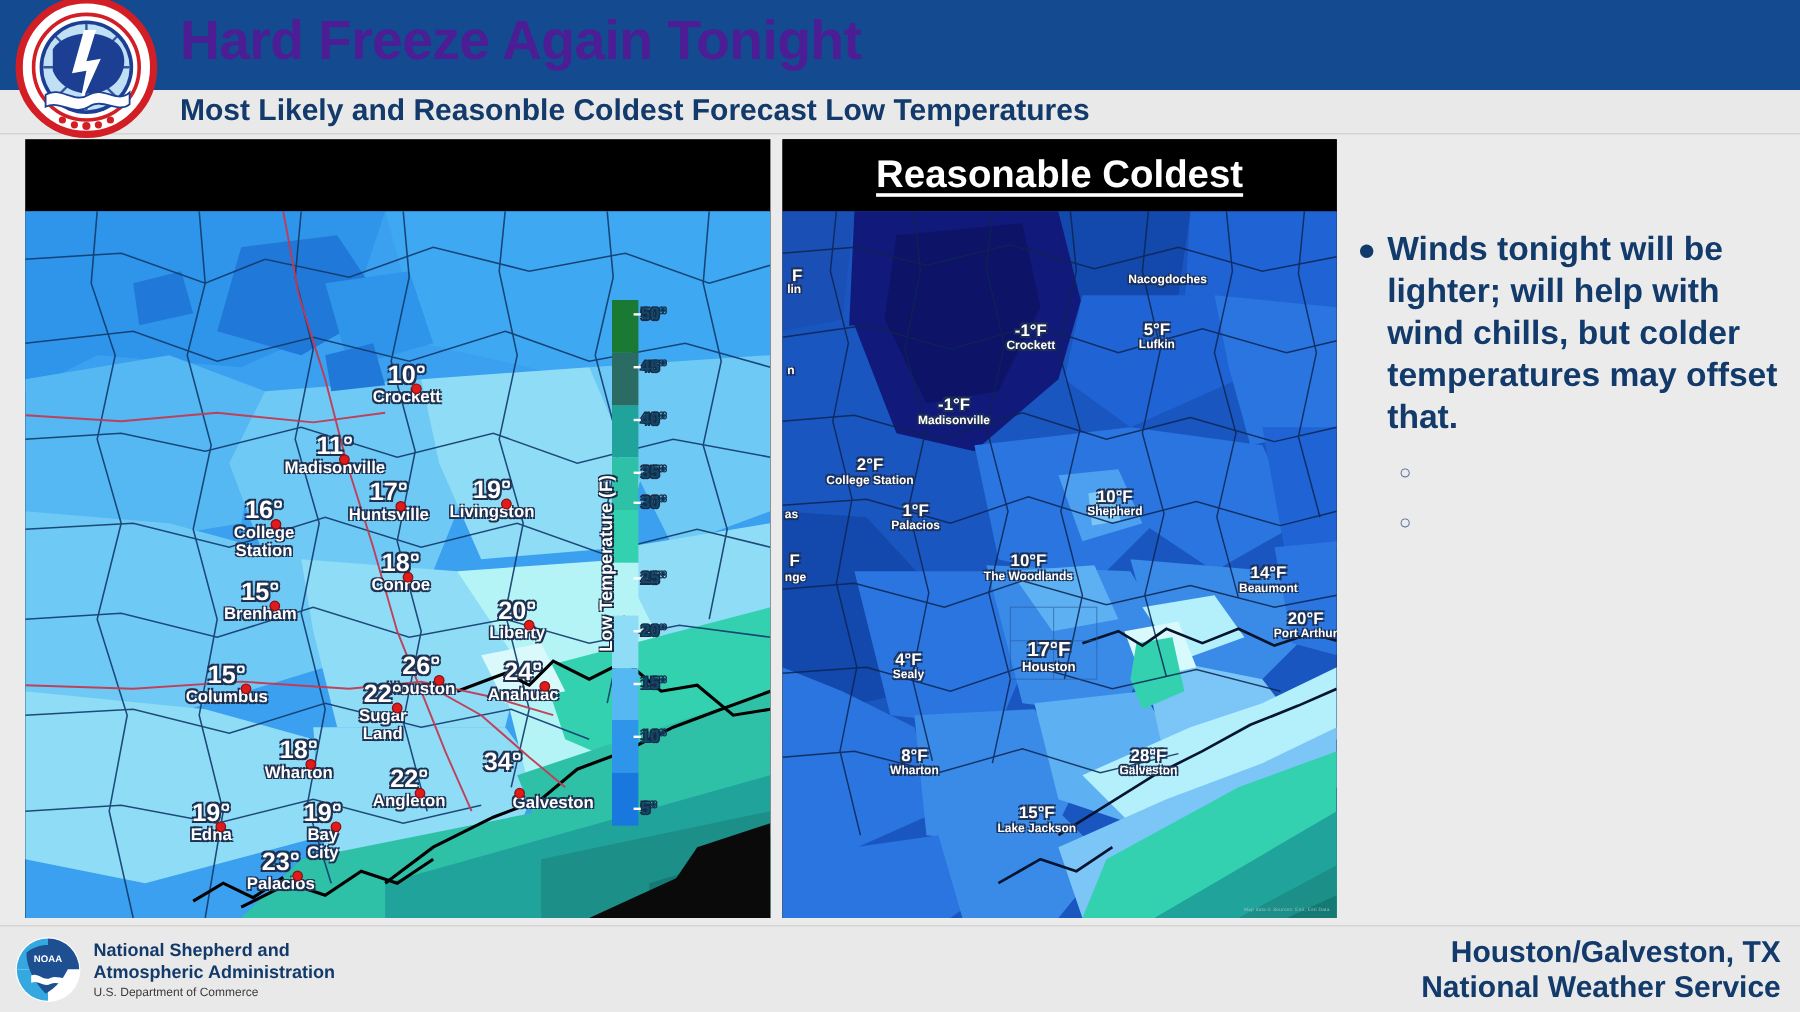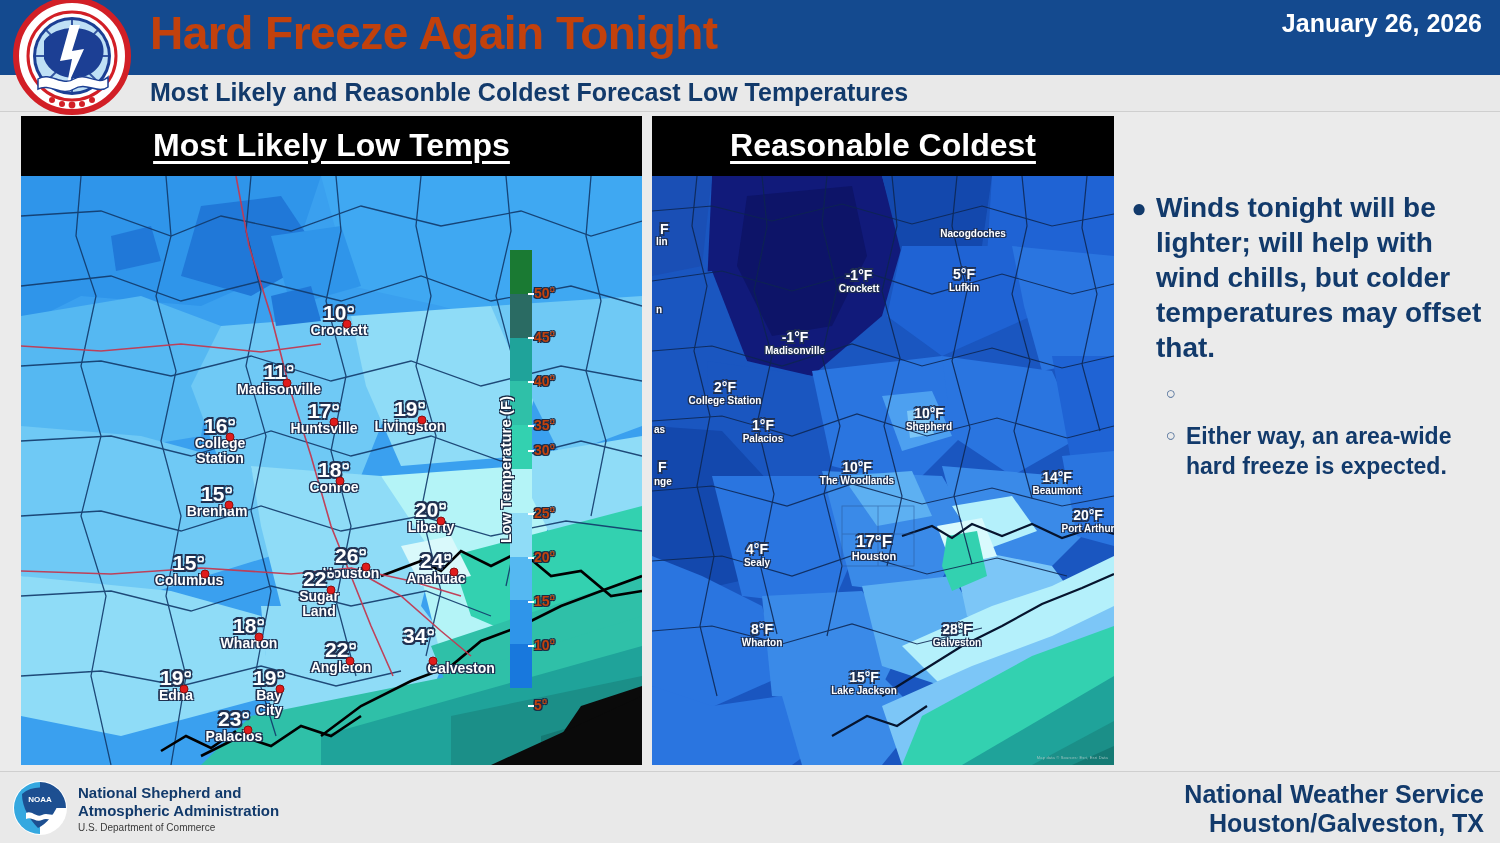--- a/index.html
+++ b/index.html
@@ -3,21 +3,21 @@
 <meta charset="utf-8">
 <style>
   * { margin:0; padding:0; box-sizing:border-box; }
   html,body { width:1500px; height:843px; background:#ebebeb;
               font-family:"Liberation Sans", sans-serif; overflow:hidden; }
 
   
   #header-bar{ position:absolute; left:0; top:0; width:1500px; height:75px;
                background:#144a8f; }
   #header-title{ position:absolute; left:150px; top:6px; font-size:46px;
-                 font-weight:bold; color:#c2410c; letter-spacing:-0.5px; }
+                 font-weight:bold; color:#4c1d95; letter-spacing:-0.5px; }
   #header-date{ position:absolute; right:18px; top:8px; text-align:right;
                 color:#ffffff; font-size:25px; font-weight:bold; line-height:30px; }
   #subheader-bar{ position:absolute; left:0; top:75px; width:1500px; height:37px;
                   background:#e9e9e9; border-bottom:1px solid #cfcfcf; }
   #subheader-text{ position:absolute; left:150px; top:78px; font-size:25px;
                    font-weight:bold; color:#123a6b; }
 
   
   #nws-logo{ position:absolute; left:10px; top:-3px; width:125px; height:118px; }
 
@@ -54,24 +54,24 @@
 
   
   #colorbar{ position:absolute; left:510px; top:250px; width:22px; height:438px; }
   #colorbar .seg{ width:100%; }
   #cb-label{ position:absolute; left:495px; top:250px; height:438px; width:22px;
              display:flex; align-items:center; justify-content:center; }
   #cb-label span{ transform:rotate(-90deg); white-space:nowrap; color:#fff;
                   font-size:15px; font-weight:bold;
                   text-shadow:-1.2px -1.2px 0 #1b2b45, 1.2px -1.2px 0 #1b2b45,
                               -1.2px 1.2px 0 #1b2b45, 1.2px 1.2px 0 #1b2b45; }
-  .cb-tick{ position:absolute; left:534px; color:#c2410c; font-size:14px;
+  .cb-tick{ position:absolute; left:534px; color:#0c4a6e; font-size:14px;
             font-weight:bold; white-space:nowrap;
             text-shadow:-1.2px -1.2px 0 #1b2b45, 1.2px -1.2px 0 #1b2b45,
-                        -1.2px 1.2px 0 #1b2b45, 1.2px 1.2px 0 #1b2b45;margin-top:32px; }
+                        -1.2px 1.2px 0 #1b2b45, 1.2px 1.2px 0 #1b2b45; }
   .cb-tick::before{ content:""; position:absolute; left:-6px; top:8px;
                     width:6px; height:2px; background:#fff; }
 
   
   #text-panel{ position:absolute; left:1122px; top:190px; width:372px; }
   .bullet1{ display:flex; margin-bottom:14px; }
   .bullet1 .mk{ color:#123a6b; font-size:26px; line-height:36px; width:34px;
                 flex:none; text-align:center; }
   .bullet1 .tx{ color:#123a6b; font-size:28px; font-weight:bold;
                 line-height:35px; }
@@ -95,21 +95,20 @@
                  line-height:29px; }
   #attribution{ position:absolute; right:6px; bottom:5px; font-size:4px;
                 color:#9fc4c0; letter-spacing:0.2px; }
 </style>
 </head>
 <body>
 
 <div id="header-bar"></div>
 <div id="header-title">Hard Freeze Again Tonight</div>
 <div id="header-date">
-  <div>January 26, 2026</div>
 </div>
 <div id="subheader-bar"></div>
 <div id="subheader-text">Most Likely and Reasonble Coldest Forecast Low Temperatures</div>
 
 <svg id="nws-logo" viewBox="0 0 125 118">
   <circle cx="62" cy="59" r="56" fill="#ffffff"></circle>
   <circle cx="62" cy="59" r="56" fill="none" stroke="#d21f26" stroke-width="6"></circle>
   <circle cx="62" cy="59" r="44" fill="none" stroke="#d21f26" stroke-width="3"></circle>
   <circle cx="62" cy="59" r="41" fill="#ffffff"></circle>
   <circle cx="62" cy="59" r="39" fill="#1c3f94"></circle>
@@ -126,23 +125,20 @@
   <g fill="#d21f26">
     <circle cx="42" cy="103" r="3"></circle>
       <circle cx="52" cy="107" r="3"></circle>
     <circle cx="62" cy="108" r="3.4"></circle>
       <circle cx="72" cy="107" r="3"></circle>
     <circle cx="82" cy="103" r="3"></circle>
   </g>
 </svg>
 
 <div class="map-panel" id="map-left">
-  <div class="map-titlebar">
-    <div class="map-title">Most Likely Low Temps</div>
-  </div>
   <div class="map-canvas">
     <svg width="621" height="589" viewBox="0 0 621 589" style="display:block">
       <defs>
         <clipPath id="cl">
             <rect x="0" y="0" width="621" height="589"></rect>
           </clipPath>
       </defs>
       <g clip-path="url(#cl)">
 
         <rect width="621" height="589" fill="#3aa0ef"></rect>
@@ -517,36 +513,35 @@
 <div id="text-panel">
   <div class="bullet1">
     <div class="mk">●</div>
     <div class="tx">Winds tonight will be lighter; will help with wind chills, but colder temperatures may offset that.</div>
   </div>
   <div class="bullet2">
     <div class="mk">○</div>
   </div>
   <div class="bullet2">
     <div class="mk">○</div>
-    <div class="tx">Either way, an area-wide hard freeze is expected.</div>
   </div>
 </div>
 
 <div id="footer-bar"></div>
 <svg id="noaa-logo" viewBox="0 0 56 56">
   <circle cx="28" cy="28" r="27" fill="#ffffff"></circle>
   <path d="M28 2 A26 26 0 0 1 54 28 L28 28 Z" fill="#1d4f91"></path>
   <path d="M2 28 A26 26 0 0 0 28 54 L28 28 Z" fill="#35a8e0"></path>
   <path d="M28 2 A26 26 0 0 0 2 28 L28 28 Z" fill="#35a8e0"></path>
   <path d="M54 28 A26 26 0 0 1 28 54 L28 28 Z" fill="#ffffff"></path>
   <path d="M10 14 C22 4 40 6 48 18 C44 34 34 44 26 48 C18 40 10 28 10 14 Z" fill="#1d4f91"></path>
   <path d="M14 33 C20 30 24 38 30 35 C36 32 42 38 47 33 L47 38 C42 43 36 37 30 40 C24 43 20 36 14 39 Z" fill="#ffffff"></path>
   <text x="28" y="22" font-family="Liberation Sans, sans-serif" font-size="8" font-weight="bold" fill="#ffffff" text-anchor="middle">NOAA</text>
 </svg>
 <div id="noaa-text">
   <div class="l1">National Shepherd and</div>
   <div class="l2">Atmospheric Administration</div>
   <div class="l3">U.S. Department of Commerce</div>
 </div>
 <div id="footer-right">
+  <div>Houston/Galveston, TX</div>
   <div>National Weather Service</div>
-  <div>Houston/Galveston, TX</div>
 </div>
 
 </body></html>

